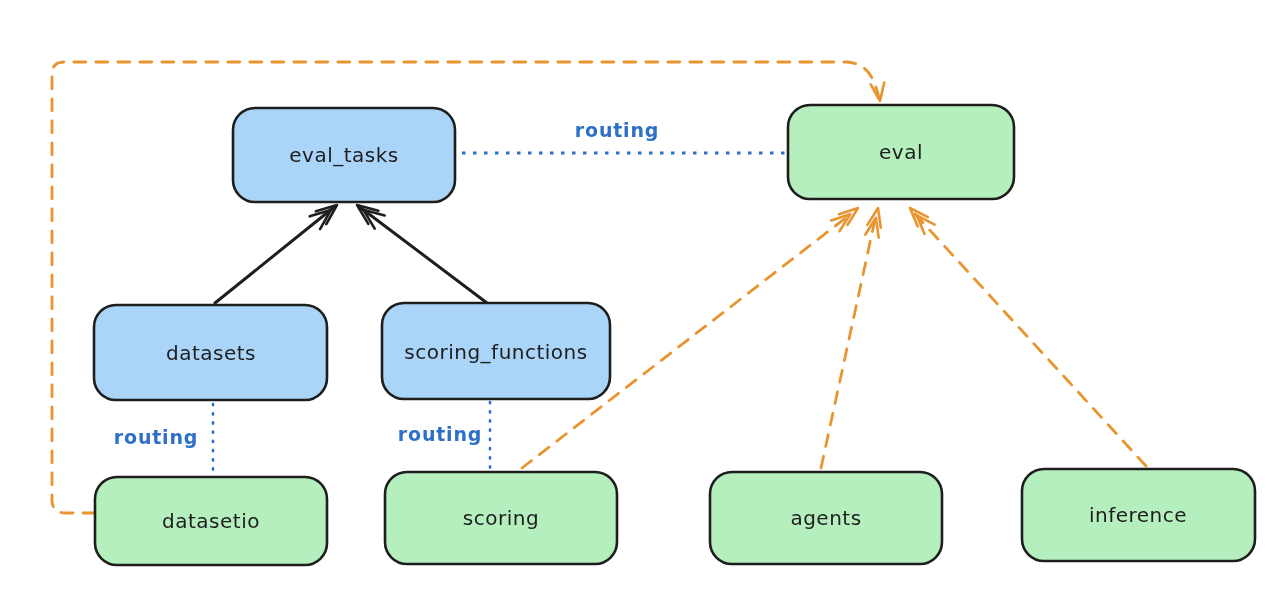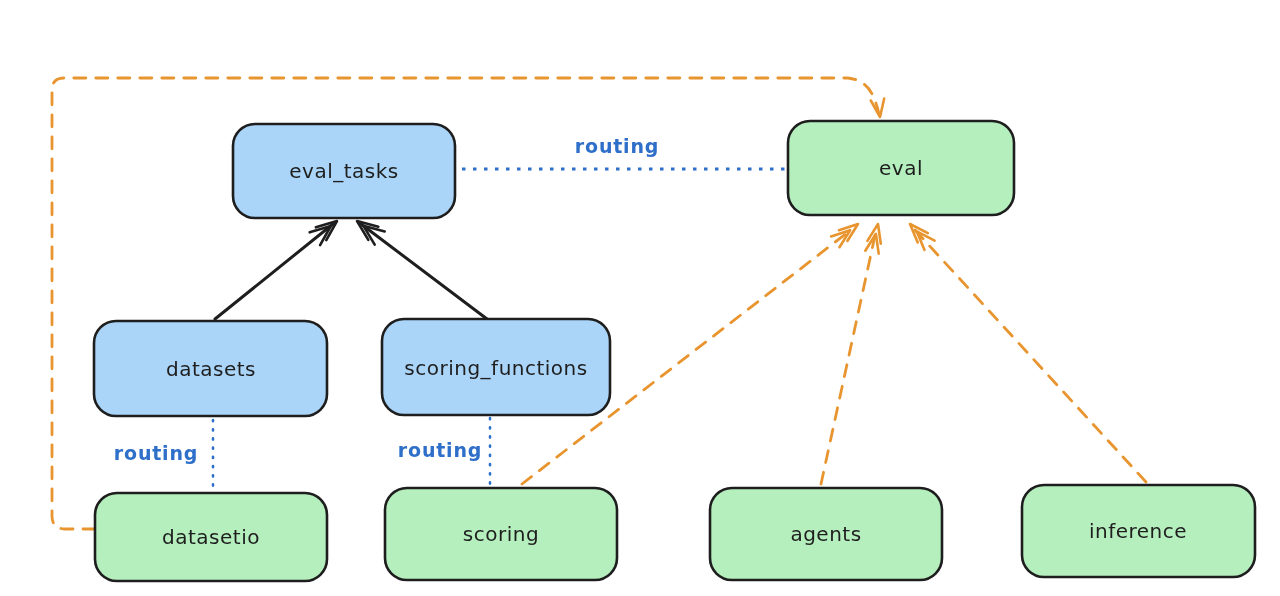--- a/index.html
+++ b/index.html
@@ -9,21 +9,20 @@
     width: 1280px;
     height: 596px;
     overflow: hidden;
     font-family: "DejaVu Sans", "Liberation Sans", sans-serif;
   }
   .canvas-wrap {
     position: relative;
     width: 1280px;
     height: 478px;
     background: #ffffff;
-    margin-top: 16px;
   }
   svg { display: block; }
   .node-rect {
     stroke: #1e1e1e;
     stroke-width: 2.6;
   }
   .node-label {
     fill: #1e1e1e;
     font-size: 20px;
     font-family: "DejaVu Sans", "Liberation Sans", sans-serif;

